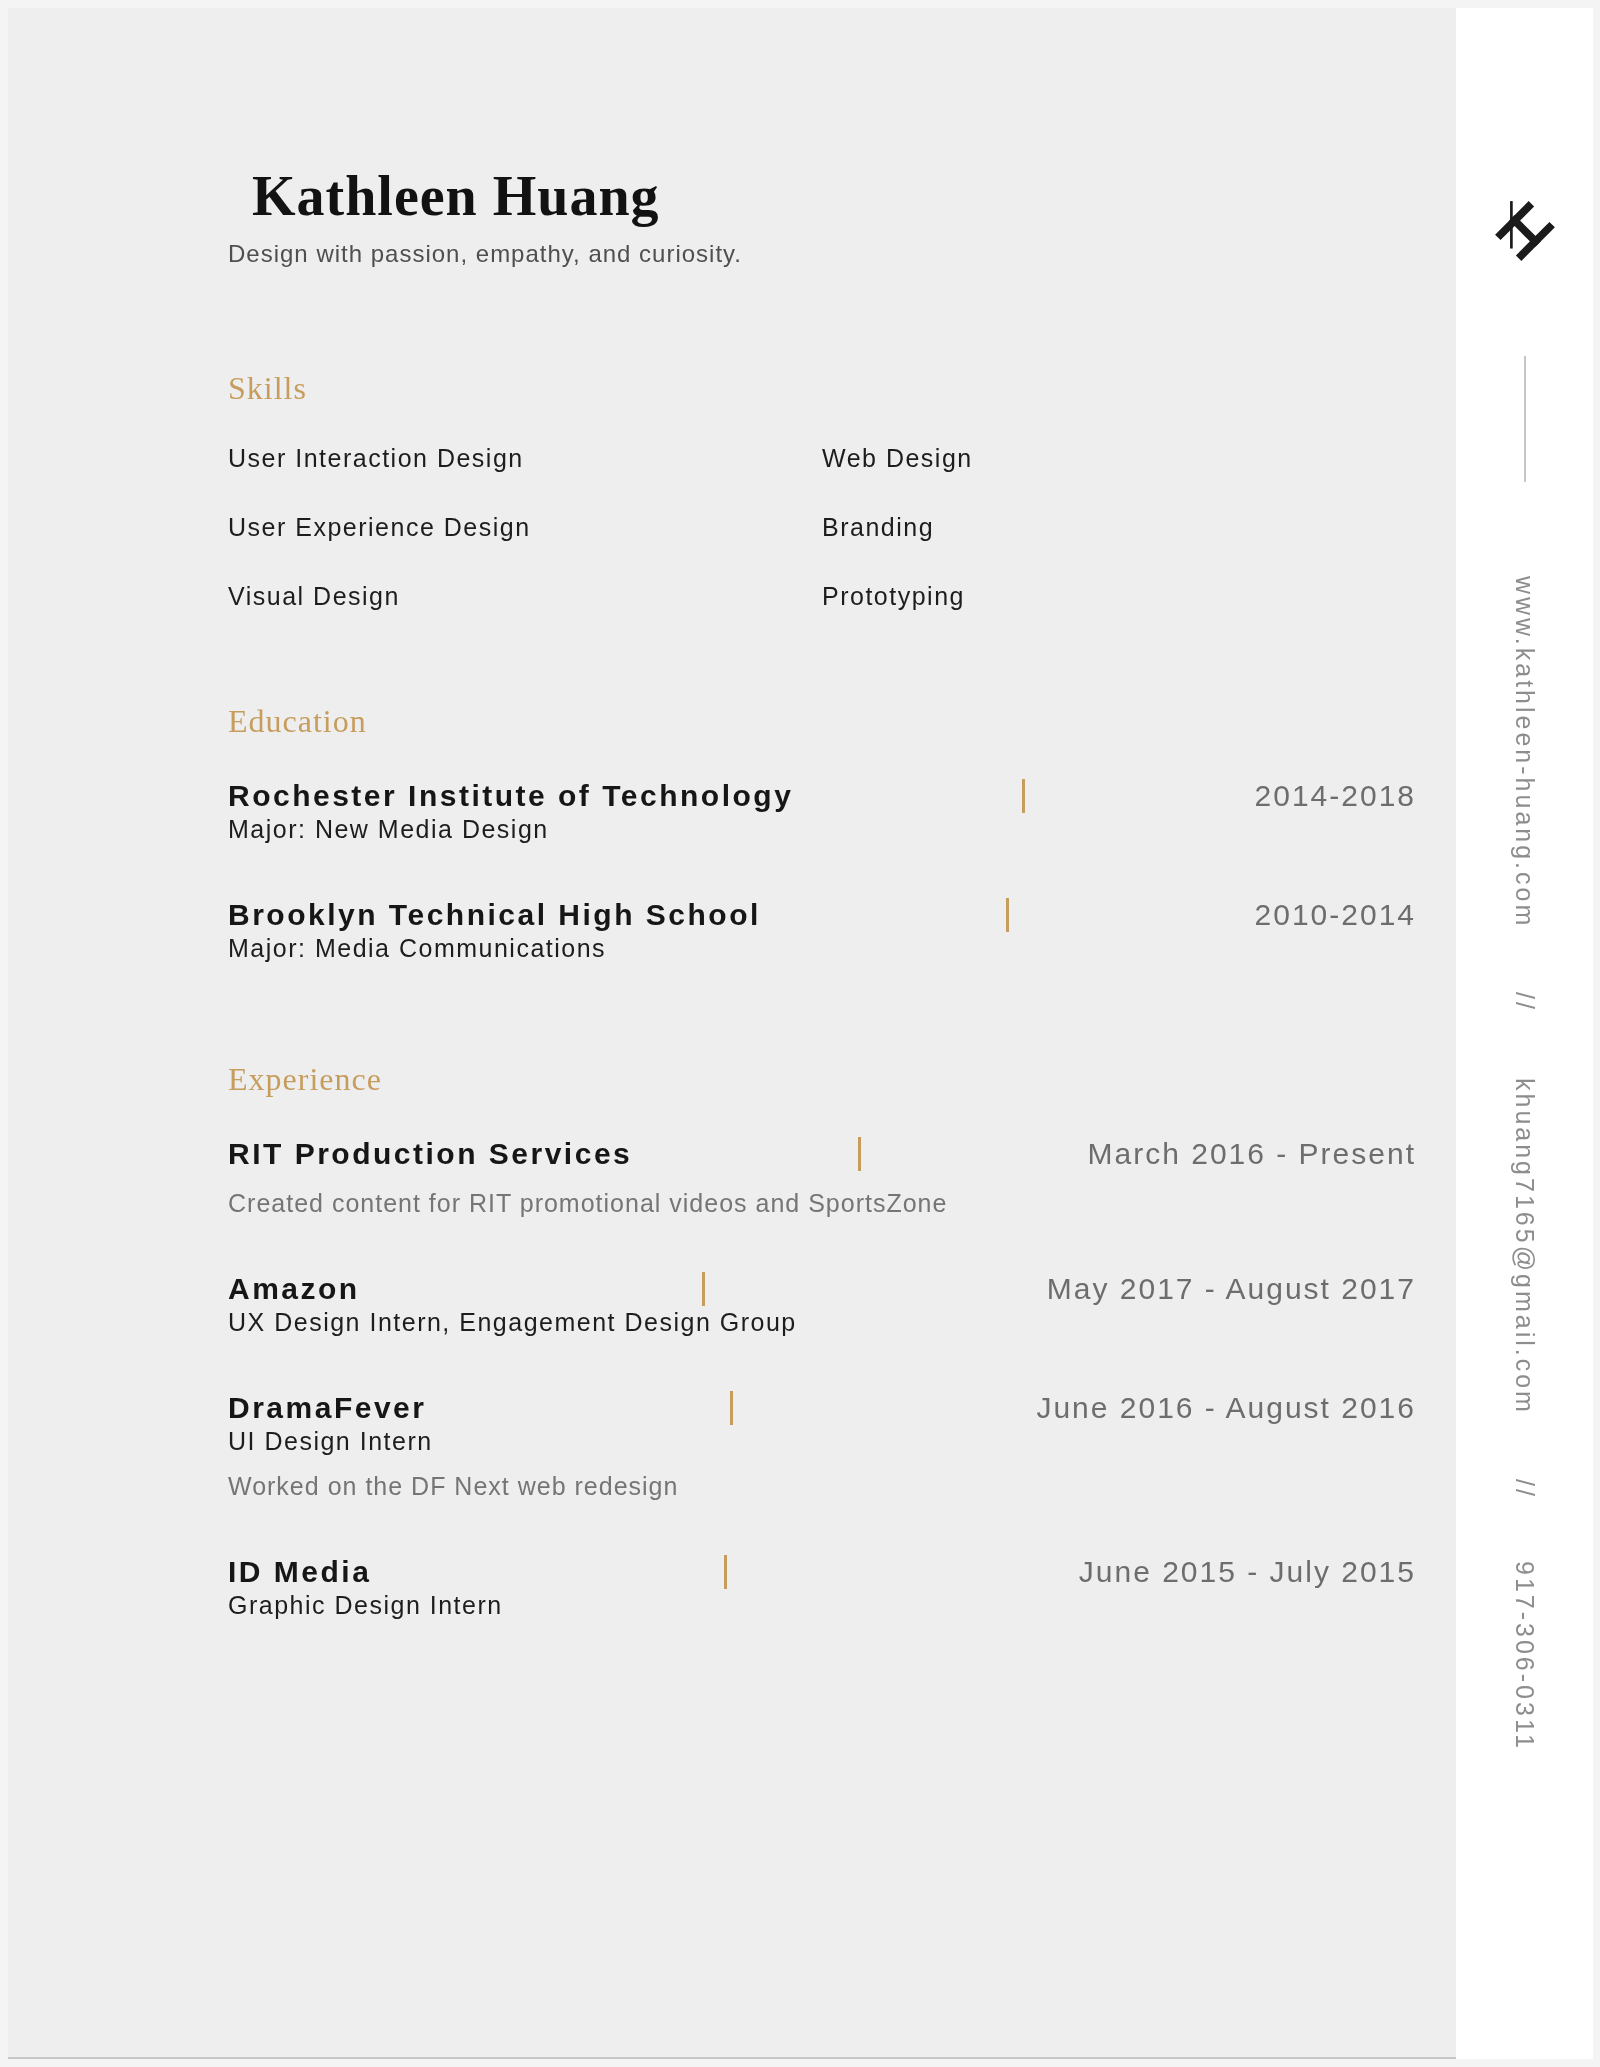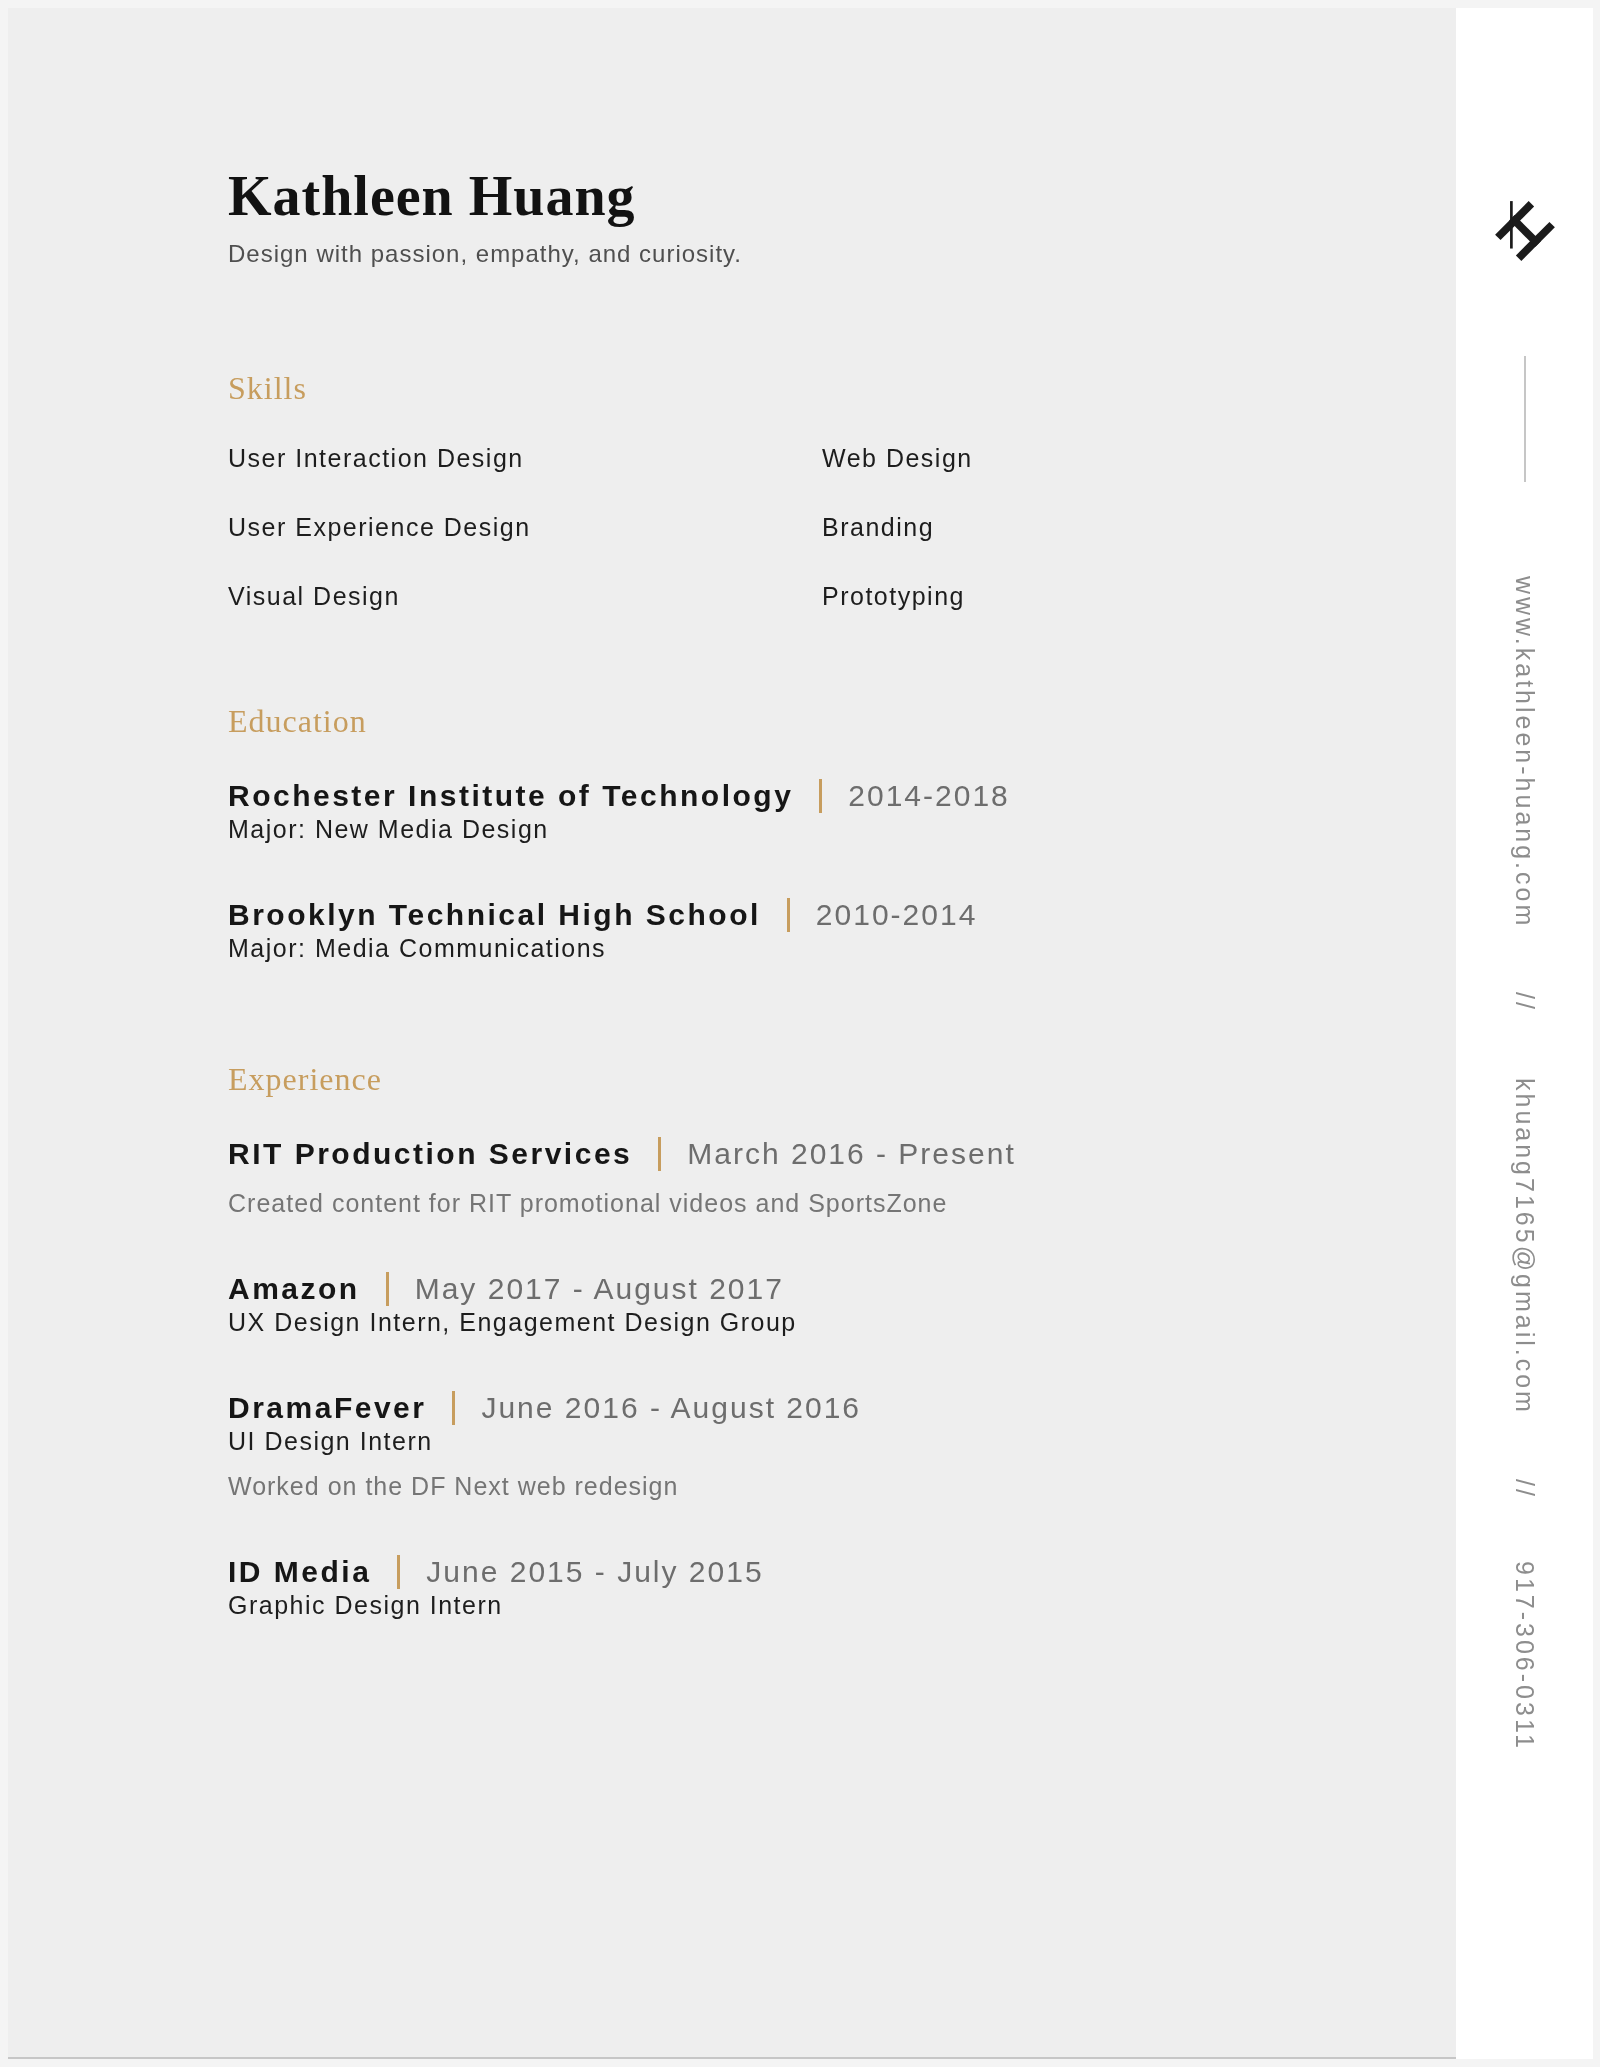--- a/index.html
+++ b/index.html
@@ -22,20 +22,21 @@
     border-bottom: 2px solid #c6c6c6;
     padding: 158px 40px 0 220px;
   }
   .name {
     font-family: "Liberation Serif", "DejaVu Serif", serif;
     font-weight: 700;
     font-size: 56px;
     letter-spacing: 1px;
     color: #121212;
     line-height: 1.1;
+    margin-left: 24px;
   }
   .tagline {
     margin-top: 12px;
     font-size: 24px;
     letter-spacing: 1px;
     color: #4f4f4f;
   }
   .section-heading {
     font-family: "Liberation Serif", "DejaVu Serif", serif;
     font-weight: 400;
@@ -52,21 +53,21 @@
     row-gap: 44px;
     font-size: 25px;
     letter-spacing: 1.5px;
     color: #1d1d1d;
     line-height: 1;
   }
   .education-section { margin-top: 96px; }
   .experience-section { margin-top: 102px; }
   .entry { margin-top: 42px; }
   .entry + .entry { margin-top: 56px; }
-  .entry-line { display: flex; align-items: center; line-height: 1; }
+  .entry-line { display: flex; align-items: center; line-height: 1; justify-content: space-between; }
   .entry-title {
     font-size: 30px;
     font-weight: 700;
     letter-spacing: 2.5px;
     color: #161616;
   }
   .pipe {
     display: inline-block;
     width: 3px; height: 34px;
     background: #c79d5e;

